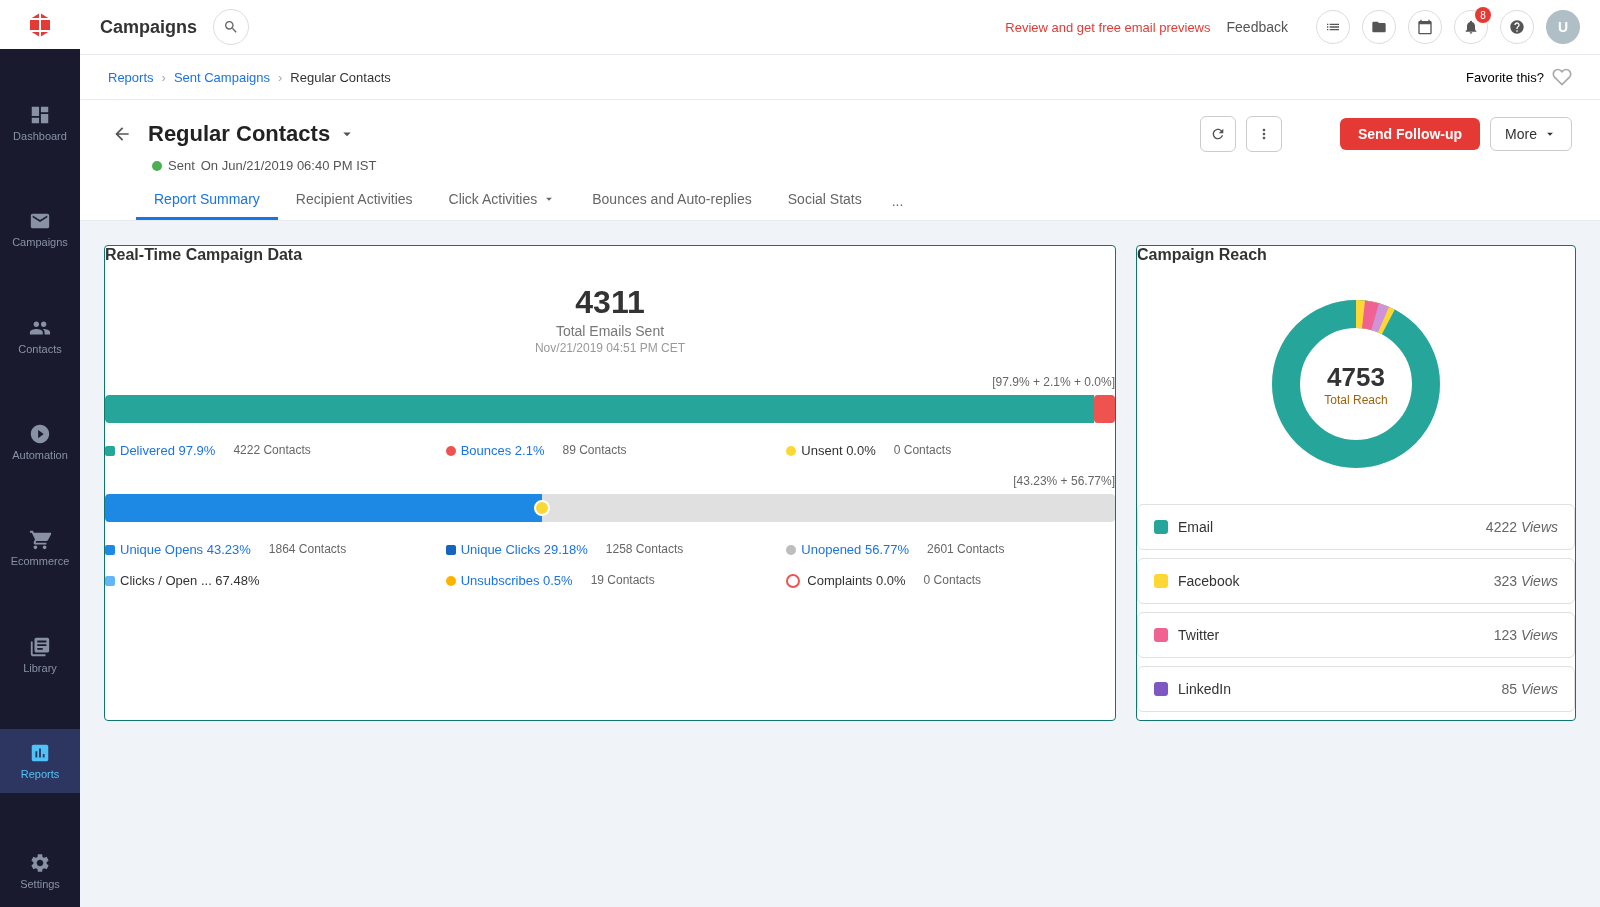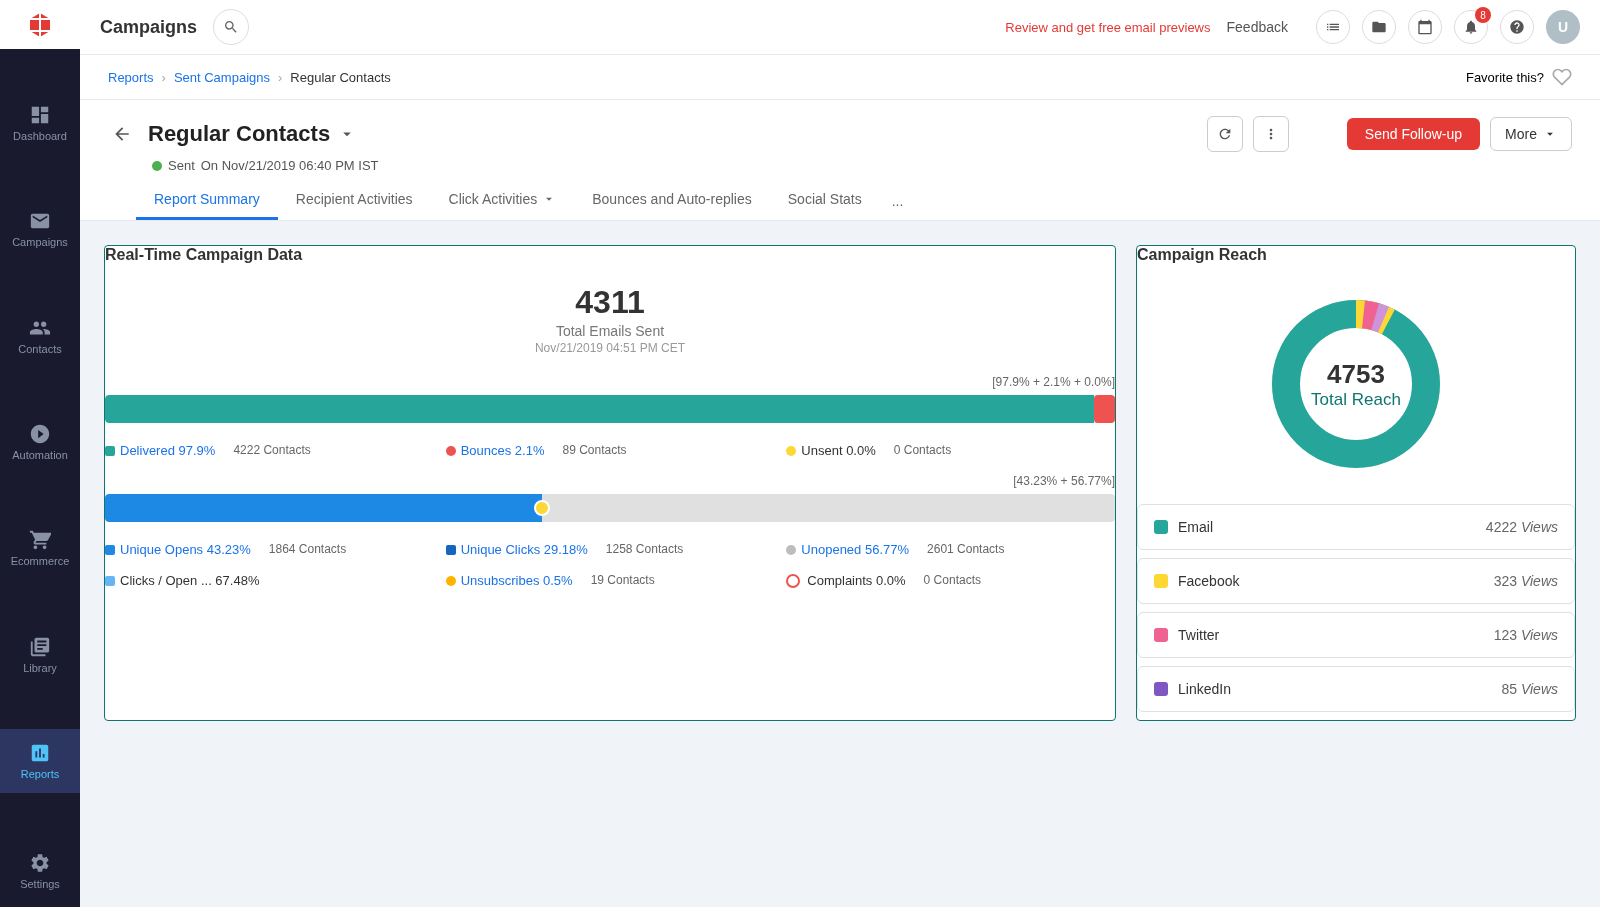--- a/index.html
+++ b/index.html
@@ -44,21 +44,21 @@
     .favorite-area { display: flex; align-items: center; gap: 8px; color: #000000; font-size: 13px; cursor: pointer; }
 
     
     .page-header { background: #fff; padding: 16px 28px 0; border-bottom: 1px solid #e8eaf0; }
     .page-header-top { display: flex; align-items: center; gap: 12px; margin-bottom: 6px; }
     .back-btn { width: 28px; height: 28px; display: flex; align-items: center; justify-content: center; cursor: pointer; color: #555; }
     .page-title { font-size: 22px; font-weight: 600; color: #222; display: flex; align-items: center; gap: 8px; }
     .page-title-chevron { cursor: pointer; color: #555; }
     .header-actions { margin-left: auto; display: flex; align-items: center; gap: 10px; }
     .btn-icon { width: 36px; height: 36px; border: 1px solid #ccc; border-radius: 6px; display: flex; align-items: center; justify-content: center; cursor: pointer; background: #fff; color: #555; }
-    .btn-primary { background: #e53935; color: #fff; border: none; border-radius: 6px; padding: 8px 18px; font-size: 14px; font-weight: 400; cursor: pointer; margin-left: 48px; }
+    .btn-primary { background: #e53935; color: #fff; border: none; border-radius: 6px; padding: 8px 18px; font-size: 14px; font-weight: 700; cursor: pointer; margin-left: 48px; }
     .btn-more { background: #fff; color: #333; border: 1px solid #ccc; border-radius: 6px; padding: 8px 14px; font-size: 14px; font-weight: 500; cursor: pointer; display: flex; align-items: center; gap: 6px; }
     .sent-badge { display: flex; align-items: center; gap: 6px; font-size: 13px; color: #555; margin-bottom: 8px; margin-left: 44px; }
     .sent-dot { width: 10px; height: 10px; border-radius: 50%; background: #4caf50; }
 
     
     .tabs { display: flex; align-items: center; gap: 0; border-bottom: none; padding: 0; margin-left: 28px; }
     .tab { padding: 10px 18px; cursor: pointer; font-size: 14px; color: #666; border-bottom: 3px solid transparent; display: flex; align-items: center; gap: 5px; }
     .tab.active { color: #1a73e8; border-bottom: 3px solid #1a73e8; font-weight: 500; }
     .tab-more { padding: 10px 12px; cursor: pointer; color: #666; }
 
@@ -100,21 +100,21 @@
     .dot-lightblue { background: #64b5f6; }
     .dot-amber { background: #ffb300; border-radius: 50%; }
     .dot-badge { width: 14px; height: 14px; border-radius: 50%; border: 2px solid #ef5350; background: transparent; flex-shrink: 0; }
 
     
     .reach-section { }
     .donut-container { display: flex; align-items: flex-start; justify-content: center; margin: 20px 0; }
     .donut-wrapper { position: relative; width: 200px; height: 200px; }
     .donut-center-text { position: absolute; top: 50%; left: 50%; transform: translate(-50%, -50%); text-align: center; }
     .donut-number { font-size: 26px; font-weight: 700; color: #333; }
-    .donut-label { font-size: 17px; color: #0f766e; }
+    .donut-label { font-size: 12px; color: #a16207; }
 
     .reach-list { display: flex; flex-direction: column; gap: 0; }
     .reach-item { display: flex; align-items: center; padding: 14px 16px; border: 1px solid #e0e0e0; border-radius: 6px; margin-bottom: 8px; background: #fff; }
     .reach-color-dot { width: 14px; height: 14px; border-radius: 3px; flex-shrink: 0; margin-right: 10px; }
     .reach-name { flex: 1; font-size: 14px; color: #333; }
     .reach-views { font-size: 14px; color: #666; }
     .reach-views em { font-style: italic; }
 
     
     .donut-svg { width: 200px; height: 200px; transform: rotate(-90deg); }
@@ -283,21 +283,21 @@
               <span>More</span>
               <svg width="14" height="14" viewBox="0 0 24 24" fill="currentColor">
                   <path d="M7 10l5 5 5-5z"></path>
                 </svg>
             </button>
           </div>
         </div>
         <div class="sent-badge">
           <span class="sent-dot"></span>
           <span>Sent</span>
-          <span>On Nov/21/2019 06:40 PM IST</span>
+          <span>On Jun/21/2019 06:40 PM IST</span>
         </div>
 
         <div class="tabs">
           <div class="tab active">
             <span>Report Summary</span>
           </div>
           <div class="tab">
             <span>Recipient Activities</span>
           </div>
           <div class="tab">

